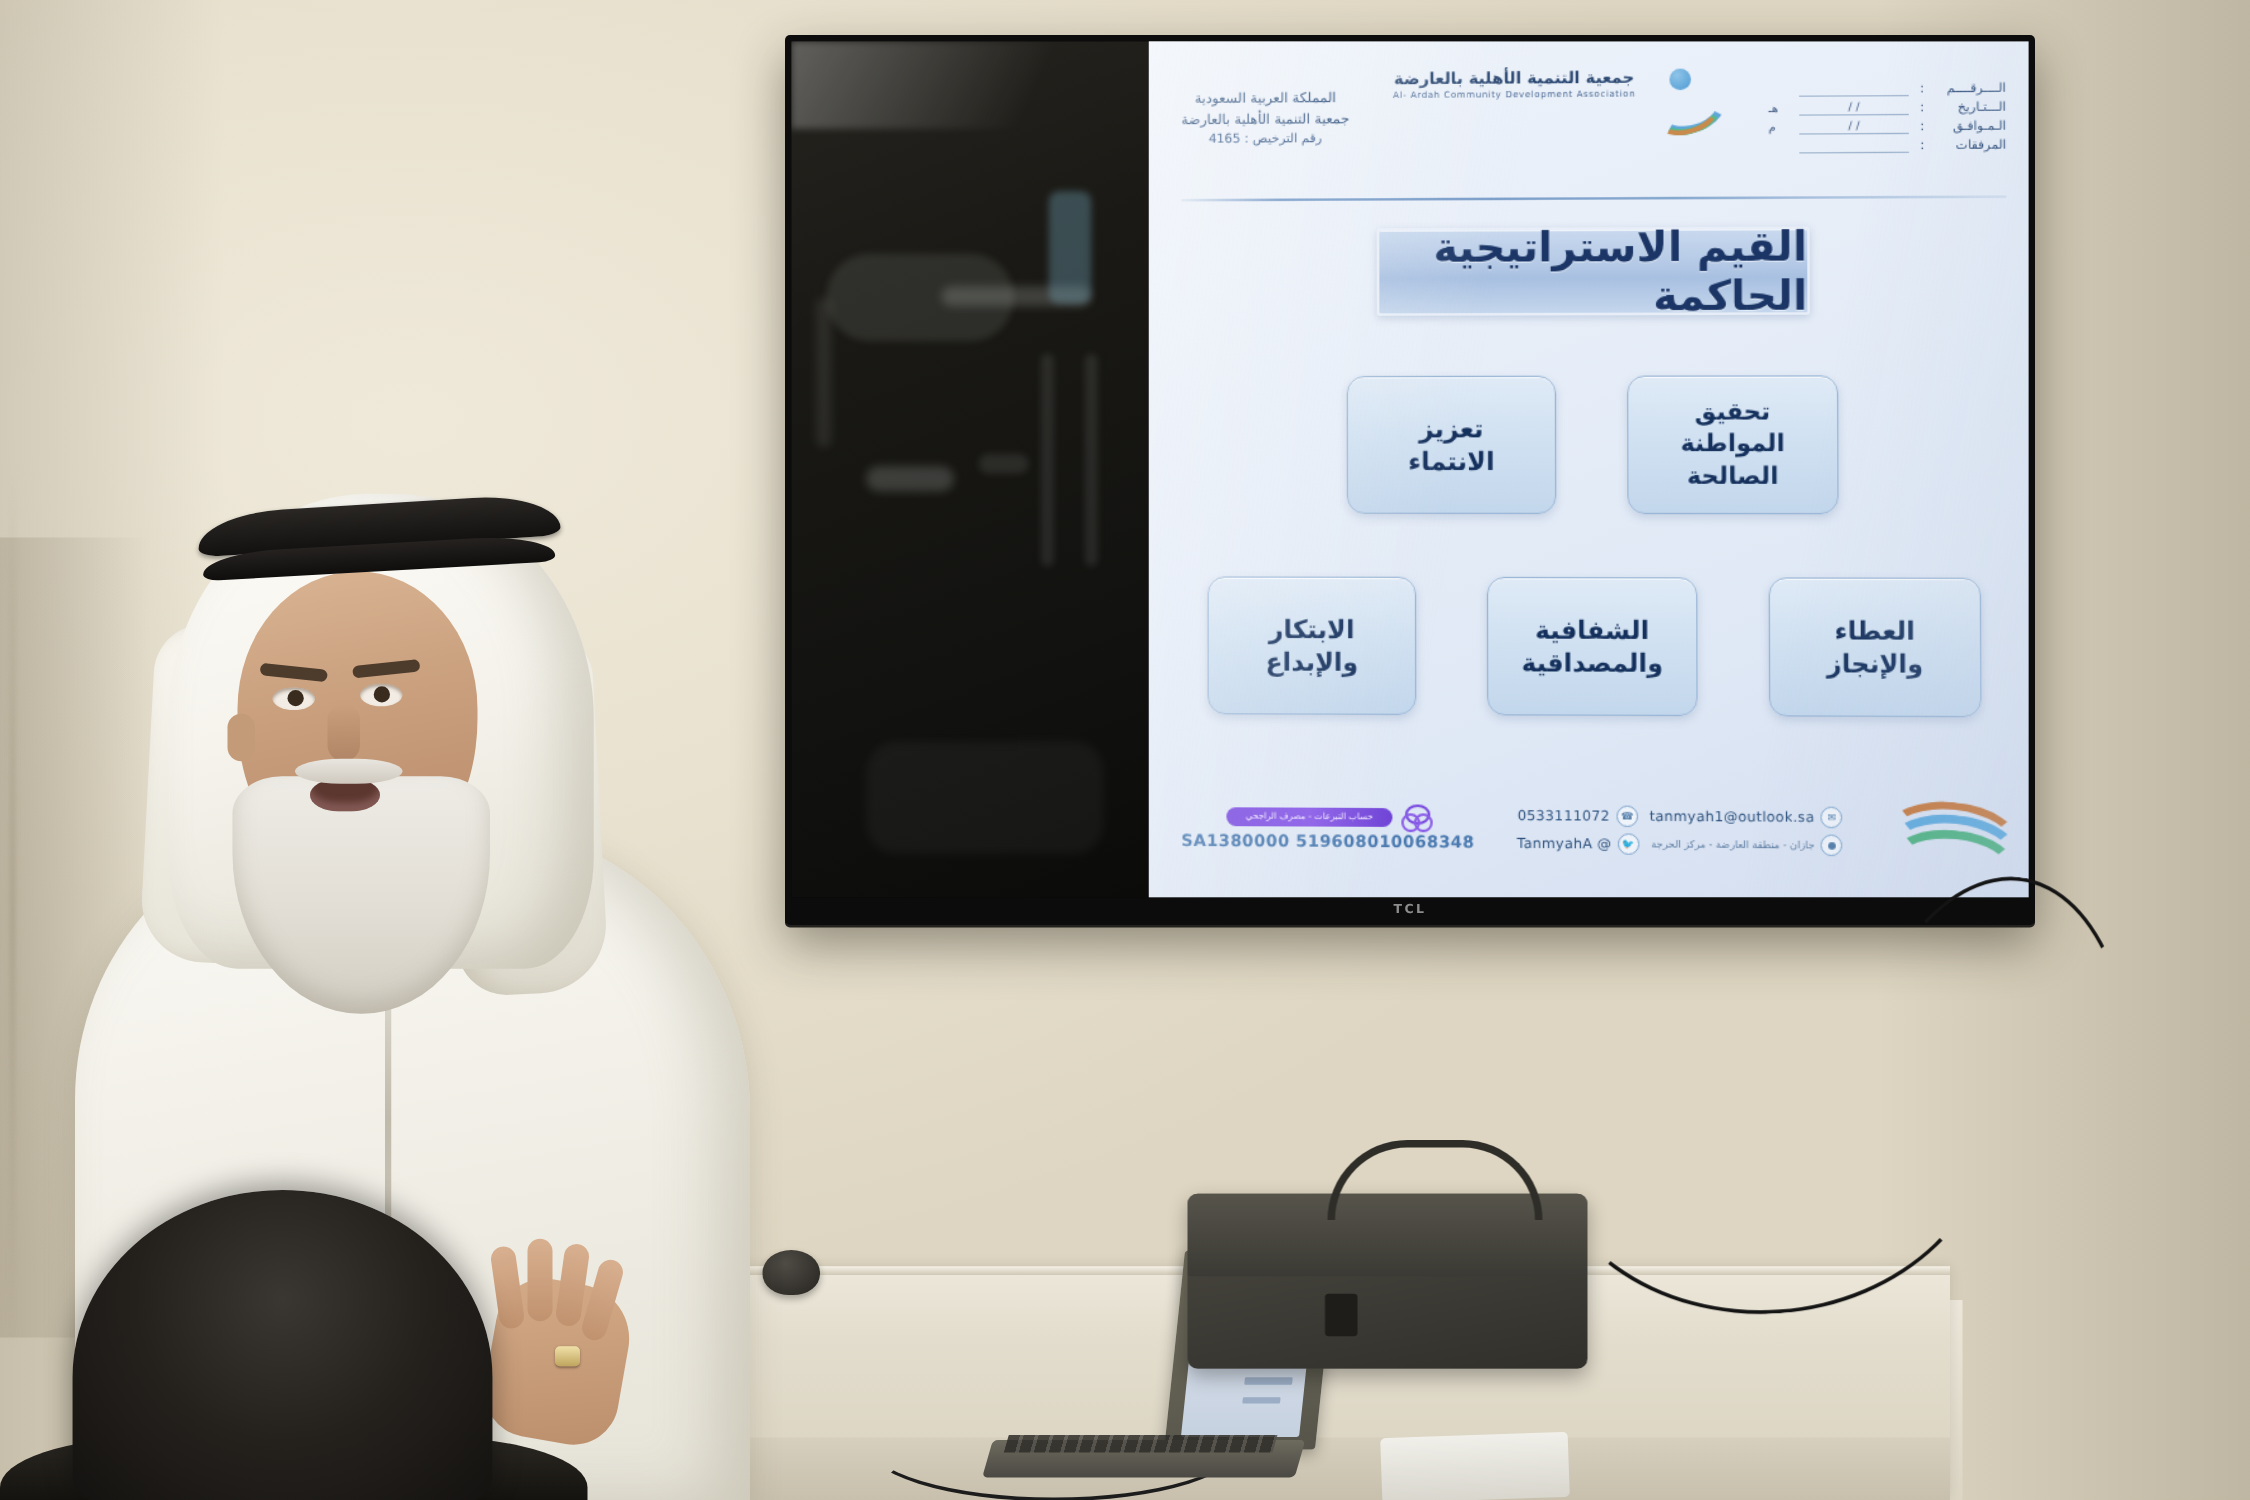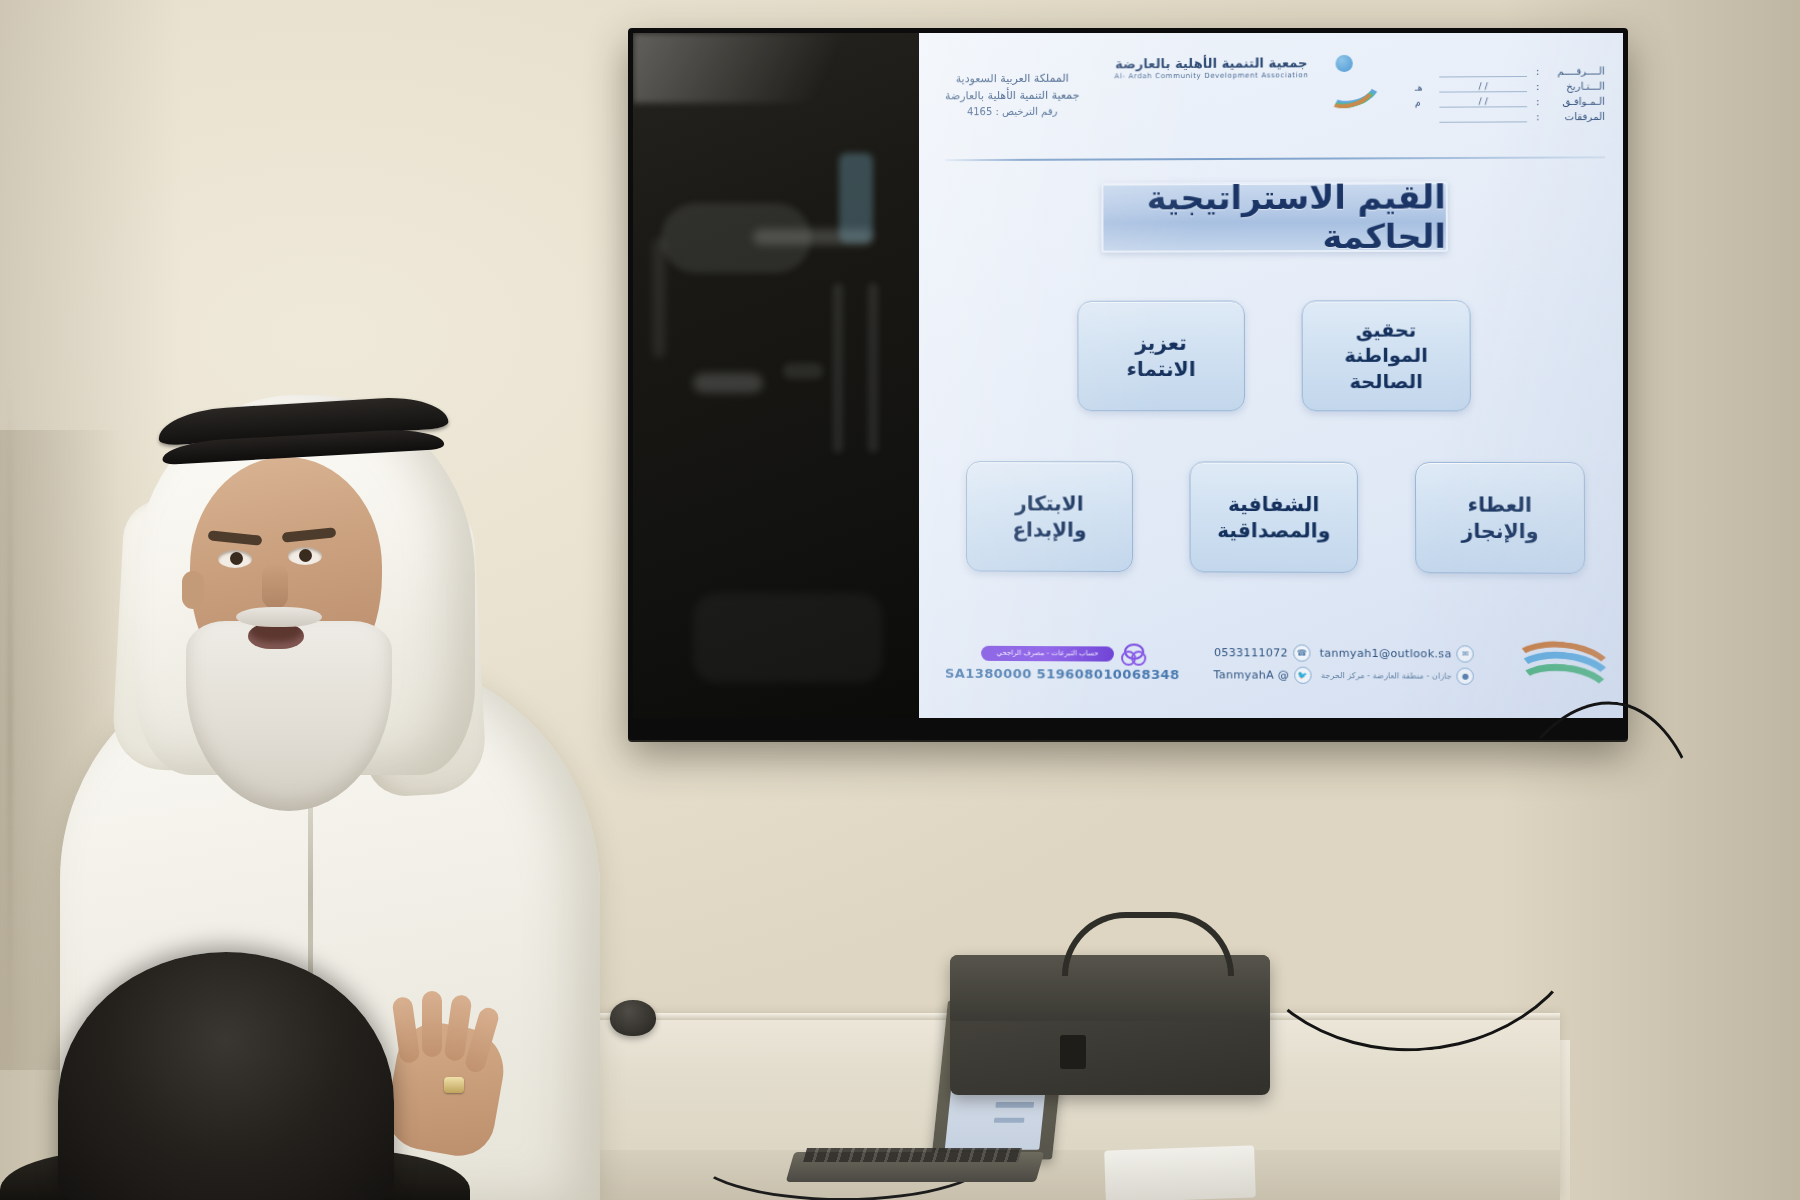--- a/index.html
+++ b/index.html
@@ -393,20 +393,23 @@
               <div class="iban">SA1380000 519608010068348</div>
             </div>
 
           </div>
 
         </div>
         <div class="slide-sheen"></div>
       </div>
     </div>
 
+    <div class="tv-stand-logo">
+      <span class="tv-brand">TCL</span>
+    </div>
   </div>
 
   <div class="cable cable1"></div>
   <div class="cable cable2"></div>
   <div class="cable cable3"></div>
 
   <div class="mouse"></div>
   <div class="laptop-lid"></div>
   <div class="laptop-screen">
     <div class="ls-row" style="left:8px;top:14px;width:36px;height:9px;"></div>

